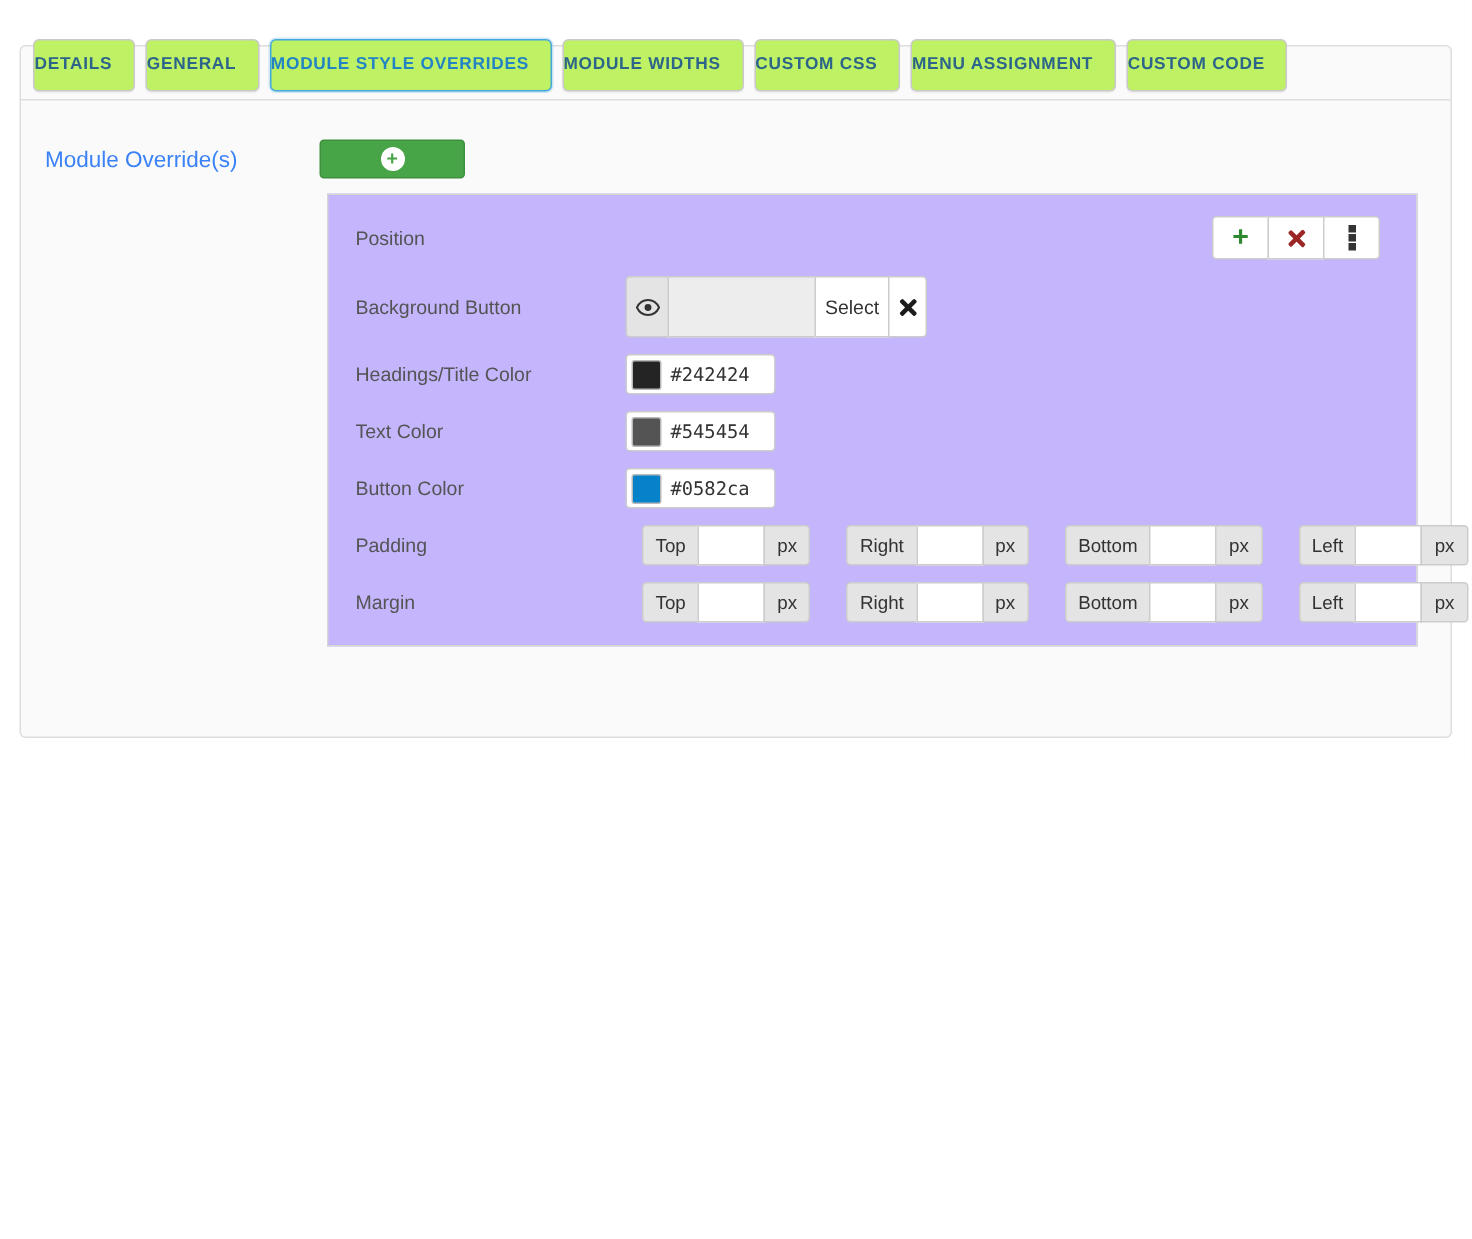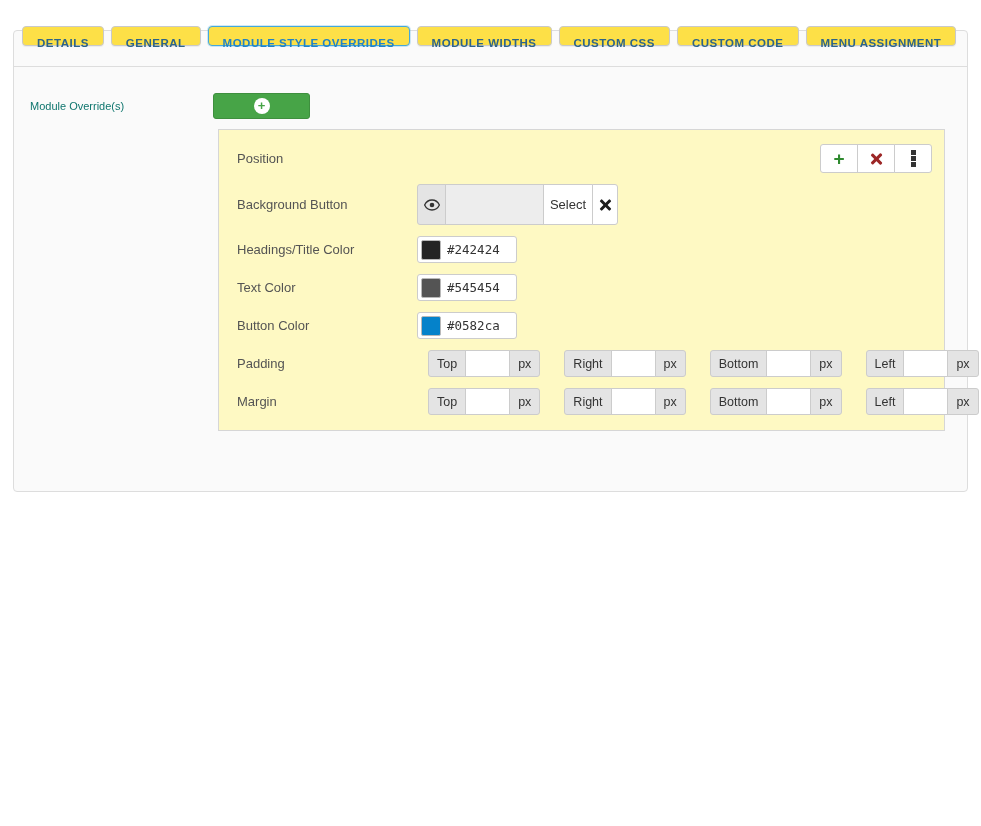--- a/index.html
+++ b/index.html
@@ -23,63 +23,63 @@
   .tab-strip {
     display: flex;
     gap: 7px;
     padding: 0 8px;
     height: 36px;
     border-bottom: 1px solid #ddd;
     align-items: flex-start;
   }
   .tab {
     margin-top: -5px;
-    height: 20px;
-    background: #fde047;
+    height: 35px;
+    background: #bef264;
     border: 1px solid #c9c9c9;
     border-radius: 4px;
-    padding: 10px 14px 0 14px;
+    padding: 10px 14px 0 0;
     font-size: 11.5px;
     font-weight: bold;
     letter-spacing: 0.5px;
     color: #2d6489;
     white-space: nowrap;
     box-shadow: 0 1px 1px rgba(0,0,0,0.06);
     cursor: pointer;
   }
   .tab.active {
     border-color: #44a8dc;
     color: #2283c5;
     box-shadow: 0 0 0 1px rgba(68,168,220,0.25);
   }
   
   .content { padding: 26px 20px 0 16px; }
   .overrides-row { display: flex; align-items: center; margin-bottom: 10px; }
-  .overrides-label { width: 183px; font-size: 11px; color: #0f766e; }
+  .overrides-label { width: 183px; font-size: 15px; color: #3b82f6; }
   .add-btn {
     width: 97px; height: 26px;
     background: #47a447;
     border: 1px solid #3e8f3e;
     border-radius: 3px;
     display: flex; align-items: center; justify-content: center;
     cursor: pointer;
   }
   .plus-circle {
     width: 16px; height: 16px;
     background: #ffffff; border-radius: 50%;
     color: #47a447; font-size: 13px; font-weight: bold;
     line-height: 15px; text-align: center;
   }
   
   .panel {
     margin-left: 188px;
     width: 727px;
-    background: #fef9c3;
+    background: #c4b5fd;
     border: 1px solid #d6d6d6;
-    padding: 14px 12px 15px 18px;
+    padding: 14px 24px 15px 18px;
   }
   .field-row { display: flex; align-items: center; margin-bottom: 11px; min-height: 27px; }
   .field-label { width: 180px; font-size: 13px; color: #545454; flex-shrink: 0; }
   .row-head { justify-content: flex-start; }
   .row-head .spacer { flex: 1; }
   
   .select-box {
     display: flex; width: 216px; height: 27px;
     background: #fff; border: 1px solid #b5b5b5; border-radius: 3px;
     cursor: pointer;
@@ -168,22 +168,22 @@
 <body>
 
 <div class="container">
 
   <div class="tab-strip">
     <div class="tab">DETAILS</div>
     <div class="tab">GENERAL</div>
     <div class="tab active">MODULE STYLE OVERRIDES</div>
     <div class="tab">MODULE WIDTHS</div>
     <div class="tab">CUSTOM CSS</div>
+    <div class="tab">MENU ASSIGNMENT</div>
     <div class="tab">CUSTOM CODE</div>
-    <div class="tab">MENU ASSIGNMENT</div>
   </div>
 
   <div class="content">
 
     <div class="overrides-row">
       <div class="overrides-label">Module Override(s)</div>
       <div class="add-btn">
         <span class="plus-circle">+</span>
       </div>
     </div>

